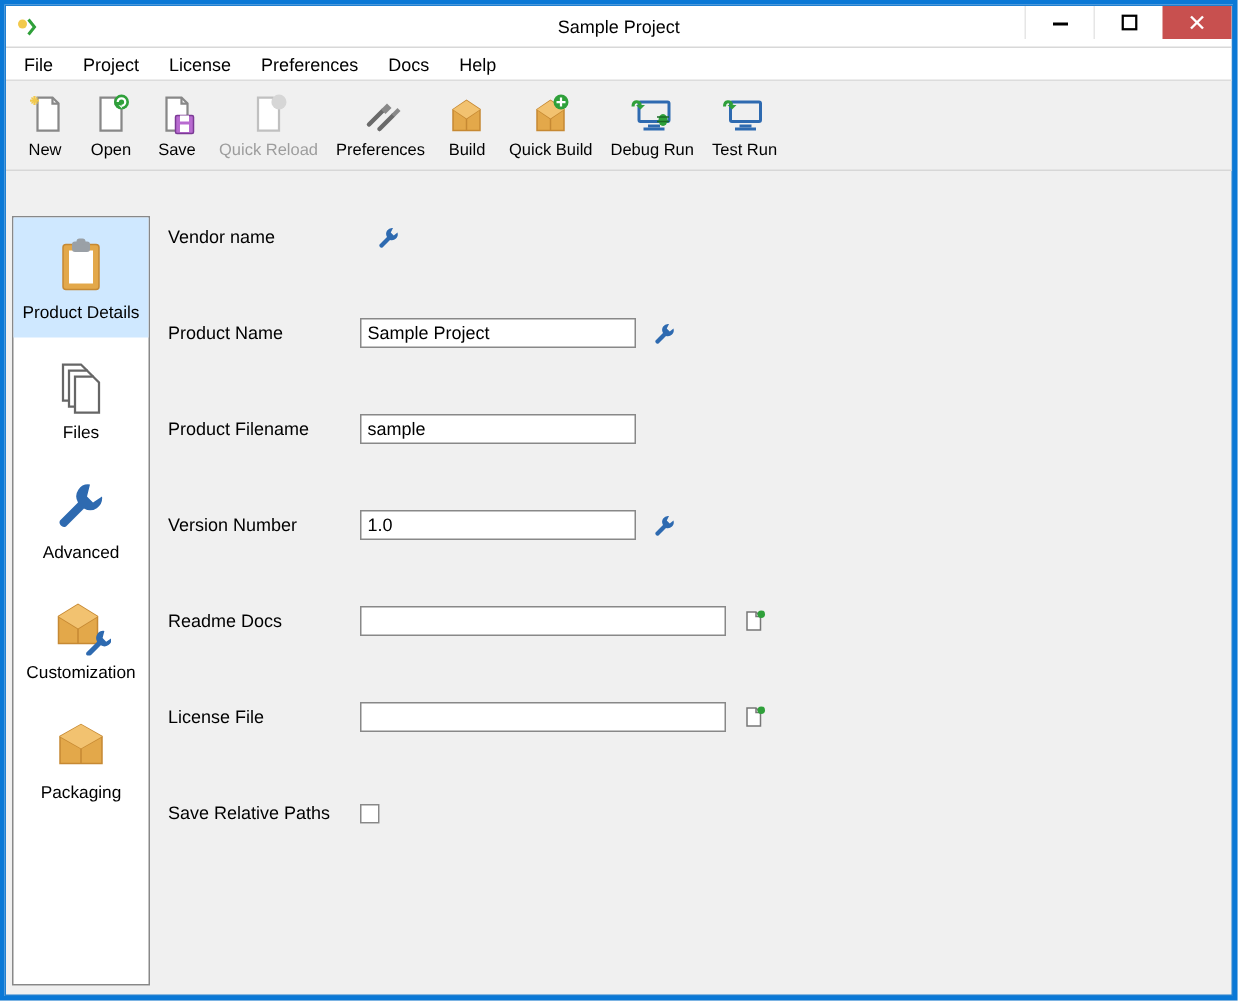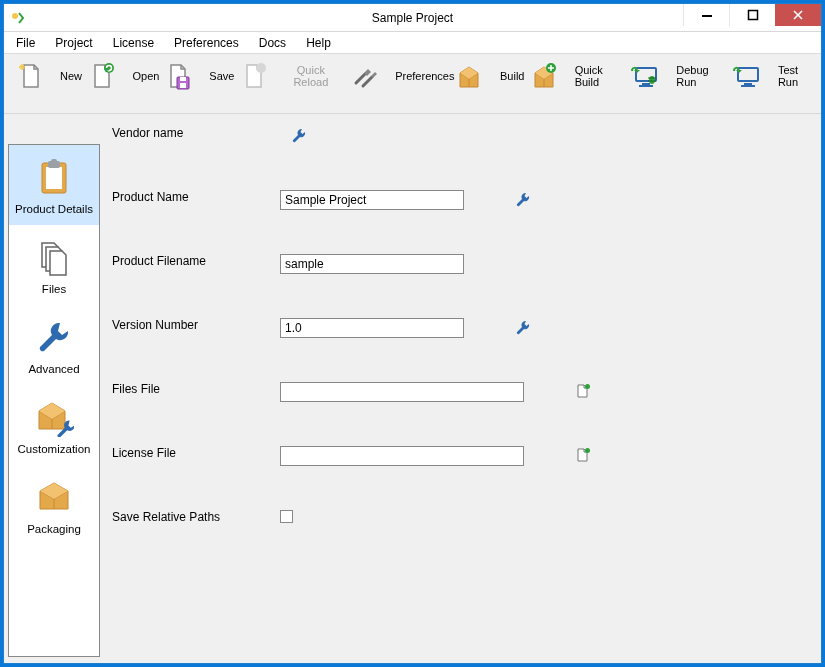--- a/index.html
+++ b/index.html
@@ -64,29 +64,29 @@
     height: 60px;
     background: #f0f0f0;
     display:flex;
     align-items:flex-start;
     padding: 4px 6px 0 6px;
     gap: 4px;
     border-bottom: 1px solid #d7d7d7;
   }
   .tool-btn {
     display:flex;
-    flex-direction:row;
+    flex-direction:column;
     align-items:center;
     justify-content:flex-start;
     width: auto;
     min-width: 40px;
     padding: 2px 4px;
     font-size: 11px;
     color:#000;
-    gap: 16px;
+    gap: 2px;
   }
   .tool-btn.disabled { color:#9d9d9d;text-align:center; }
   .tool-btn .ticon { width:32px; height:32px; display:flex; align-items:center; justify-content:center;}
   .content {
     position:absolute;
     top: 112px; left:4px; right:4px; bottom:6px;
     display:flex;
   }
   .side-tabs {
     width: 92px;
@@ -115,22 +115,22 @@
   .side-tab .sicon {
     width:40px; height:40px; display:flex; align-items:center; justify-content:center;
   }
   .form-area {
     flex:1;
     background:#f0f0f0;
     padding: 10px 12px;
   }
   .form-row {
     display:flex;
+    align-items:center;
     height: 64px;
-    gap: 40px;
   }
   .form-row .flabel { width: 128px; font-size:12px; }
   .form-row input[type="text"] {
     height: 20px;
     border: 1px solid #888;
     background:#fff;
     padding: 1px 4px;
     font-family: inherit;
     font-size: 12px;
   }
@@ -394,21 +394,21 @@
         <div class="flabel">Version Number</div>
         <input type="text" class="inp-short" value="1.0" style="">
         <div class="wrench-btn">
           <svg width="16" height="16" viewBox="0 0 16 16">
               <path d="M11 2 A4 4 0 0 0 7 8 L2 13 A1.5 1.5 0 0 0 4 15 L9 10 A4 4 0 0 0 14 5 L11.5 7 L9.5 5 Z" fill="#2e6ab0"></path>
             </svg>
         </div>
       </div>
 
       <div class="form-row">
-        <div class="flabel">Files File</div>
+        <div class="flabel">Readme Docs</div>
         <input type="text" class="inp-long" value="" style="">
         <div class="browse-btn">
           <svg width="16" height="16" viewBox="0 0 16 16">
             <path d="M3 2 L9 2 L12 5 L12 14 L3 14 Z" fill="#fff" stroke="#777"></path>
             <path d="M9 2 L9 5 L12 5" fill="none" stroke="#777"></path>
             <circle cx="12.5" cy="3.5" r="2.5" fill="#2fa03a"></circle>
           </svg>
         </div>
       </div>
 

